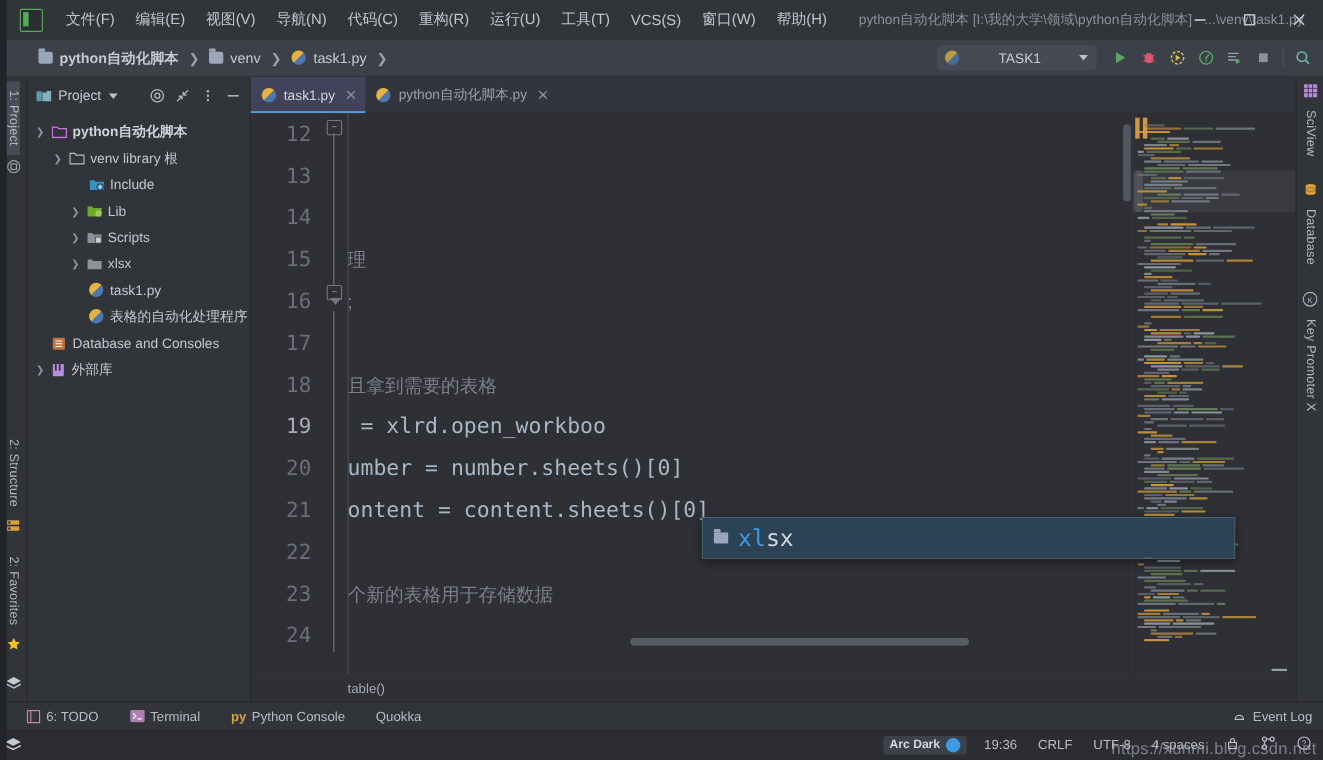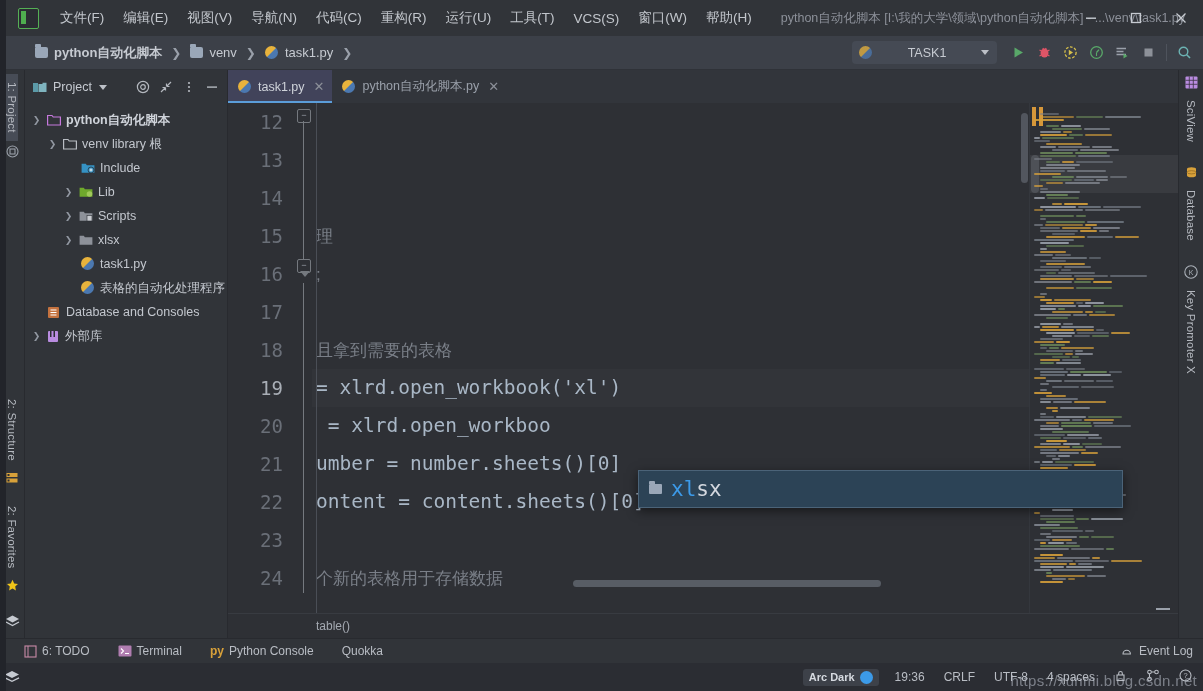--- a/index.html
+++ b/index.html
@@ -453,21 +453,20 @@
 
         <div class="codelines">
           <div class="indentguide" style="top:0;"></div>
           <div class="cline"><span></span></div>
           <div class="cline"><span></span></div>
           <div class="cline"><span></span></div>
           <div class="cline"><span class="cmt">理</span></div>
           <div class="cline"><span class="cmt">;</span></div>
           <div class="cline"><span></span></div>
           <div class="cline"><span class="cmt">且拿到需要的表格</span></div>
-          <div class="cline cur"><span>= xlrd.open_workbook('xl')</span></div>
           <div class="cline"><span> = xlrd.open_workboo</span></div>
           <div class="cline"><span>umber = number.sheets()[0]</span></div>
           <div class="cline"><span>ontent = content.sheets()[0]</span></div>
           <div class="cline"><span></span></div>
           <div class="cline"><span class="cmt">个新的表格用于存储数据</span></div>
         </div>
 
         <div class="minimap">
           <div class="mm-marks">
             <div class="mm-mark"></div>

